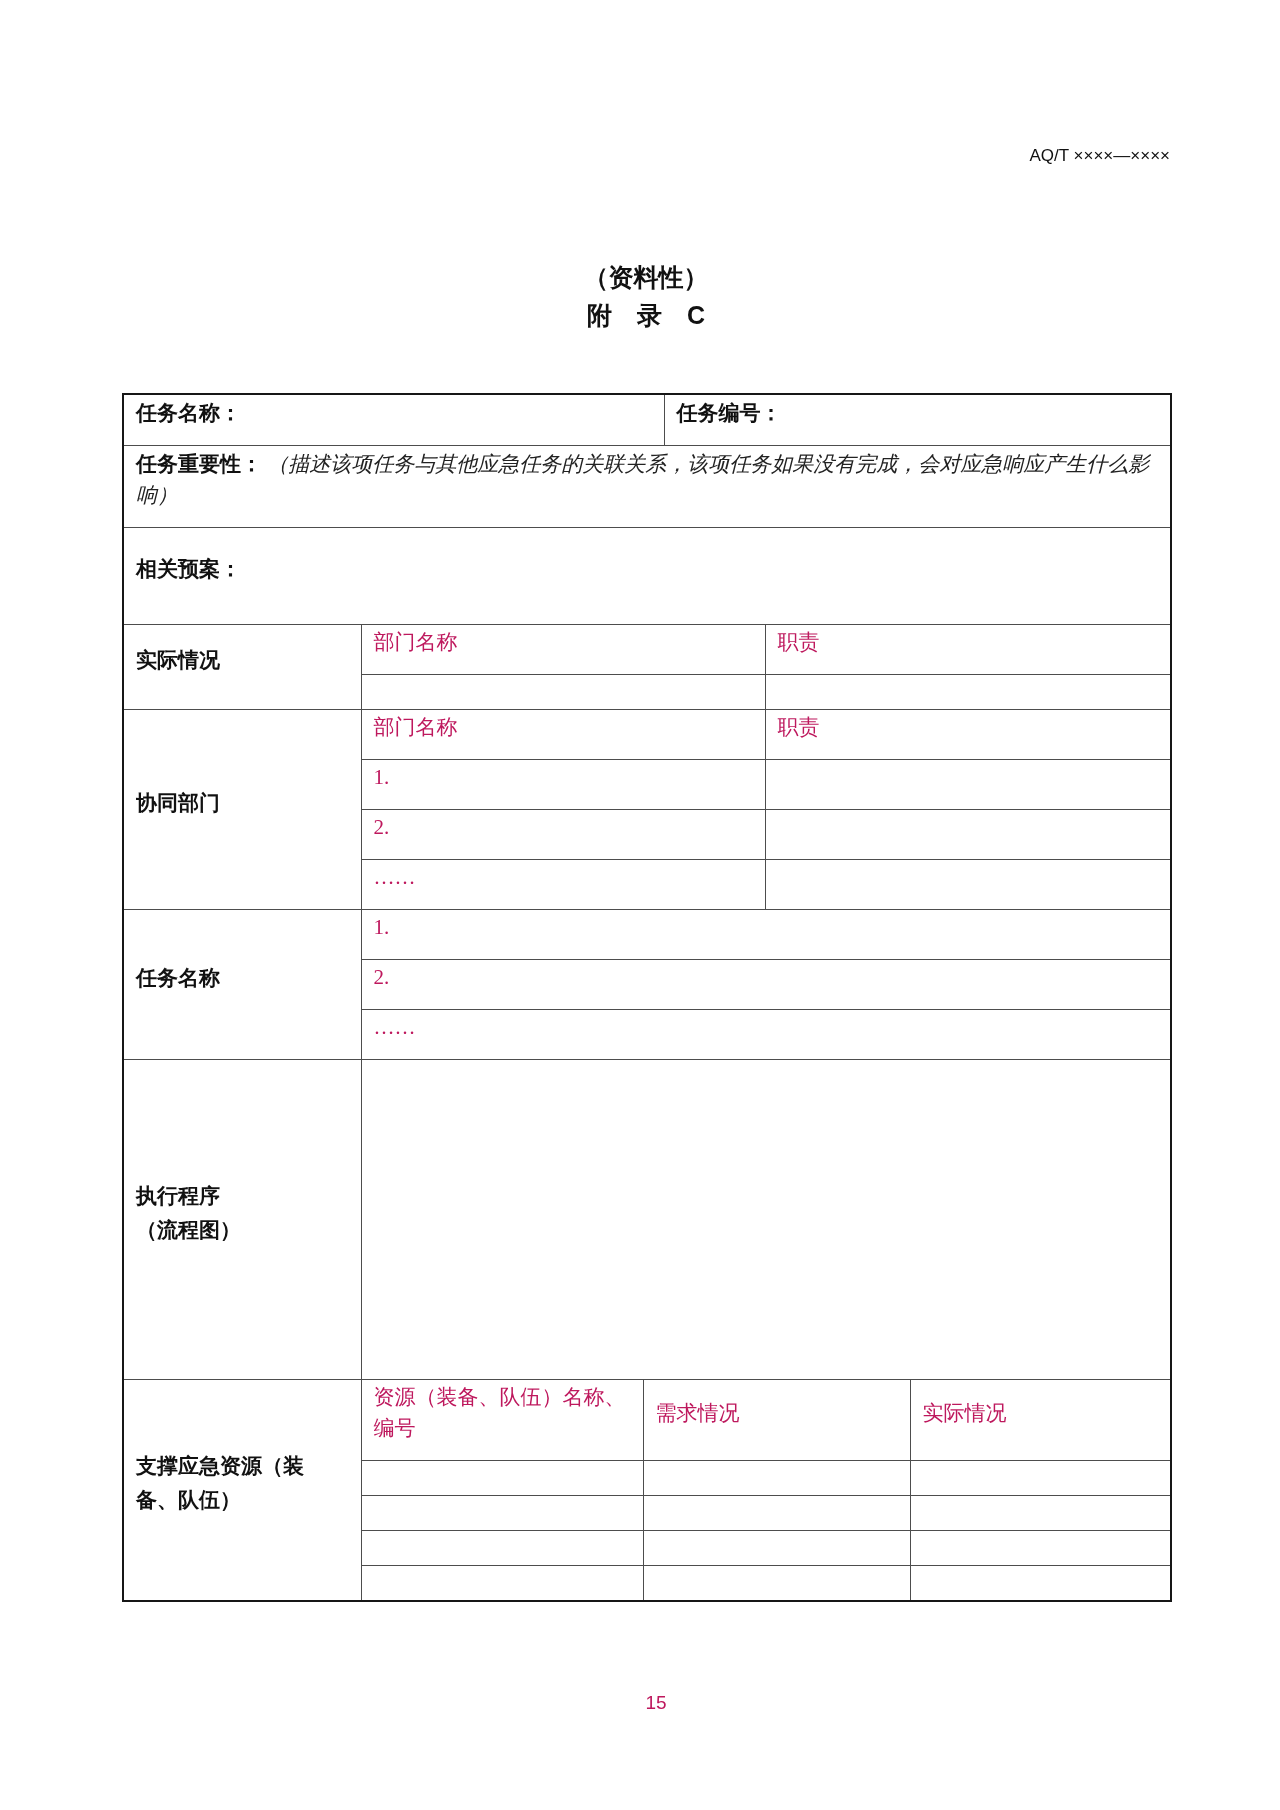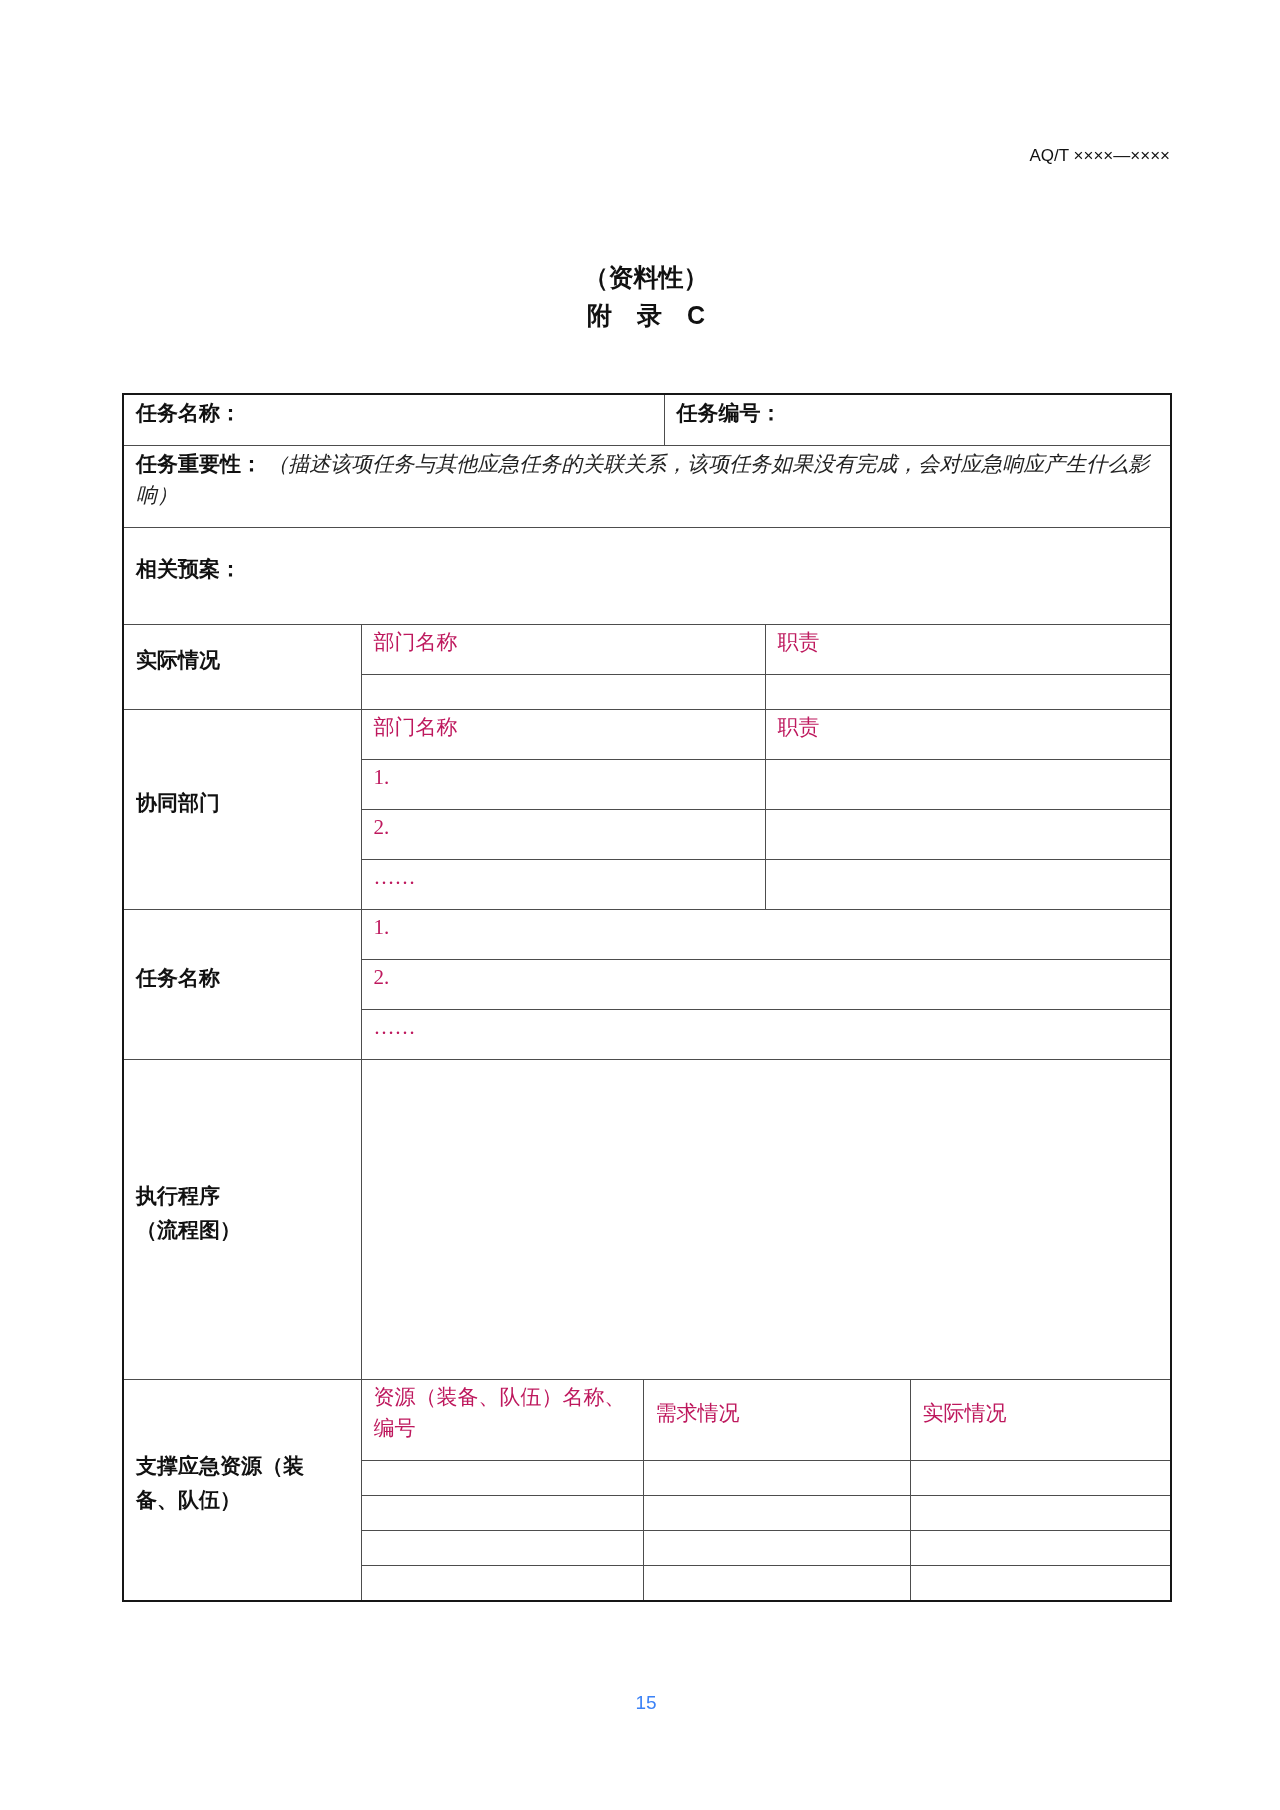--- a/index.html
+++ b/index.html
@@ -40,24 +40,24 @@
   td.vtop { vertical-align:top; padding-top:4px; }
   td.imp-cell { vertical-align:top; padding-top:4px; line-height:34px;margin-left:32px; }
   .note { font-style:italic; color:#222; }
   .serif-txt { font-family:"Liberation Serif","DejaVu Serif",serif; color:#be185d; }
   .h34 { height:34px; } .h70 { height:70px; } .h97 { height:97px; }
   .h35 { height:35px; } .h38 { height:38px; } .h37 { height:37px; }
   .h320 { height:320px; } .h68 { height:68px; }
   .two-line { line-height:34px; }
   td.res-head { vertical-align:top; padding-top:6px; line-height:33px; }
   .page-num {
-    position:absolute; top:1692px; left:122px; width:1048px;
+    position:absolute; top:1692px; left:132px; width:1048px;
     text-align:center;
     font-family:"Liberation Sans","DejaVu Sans",sans-serif;
-    font-size:19px; color:#3b82f6;
+    font-size:19px; color:#be185d;
   }
 </style>
 </head>
 <body>
 
 <div class="page">
 
   <div class="doc-code">AQ/T ××××—××××</div>
 
   <div class="title-block">

